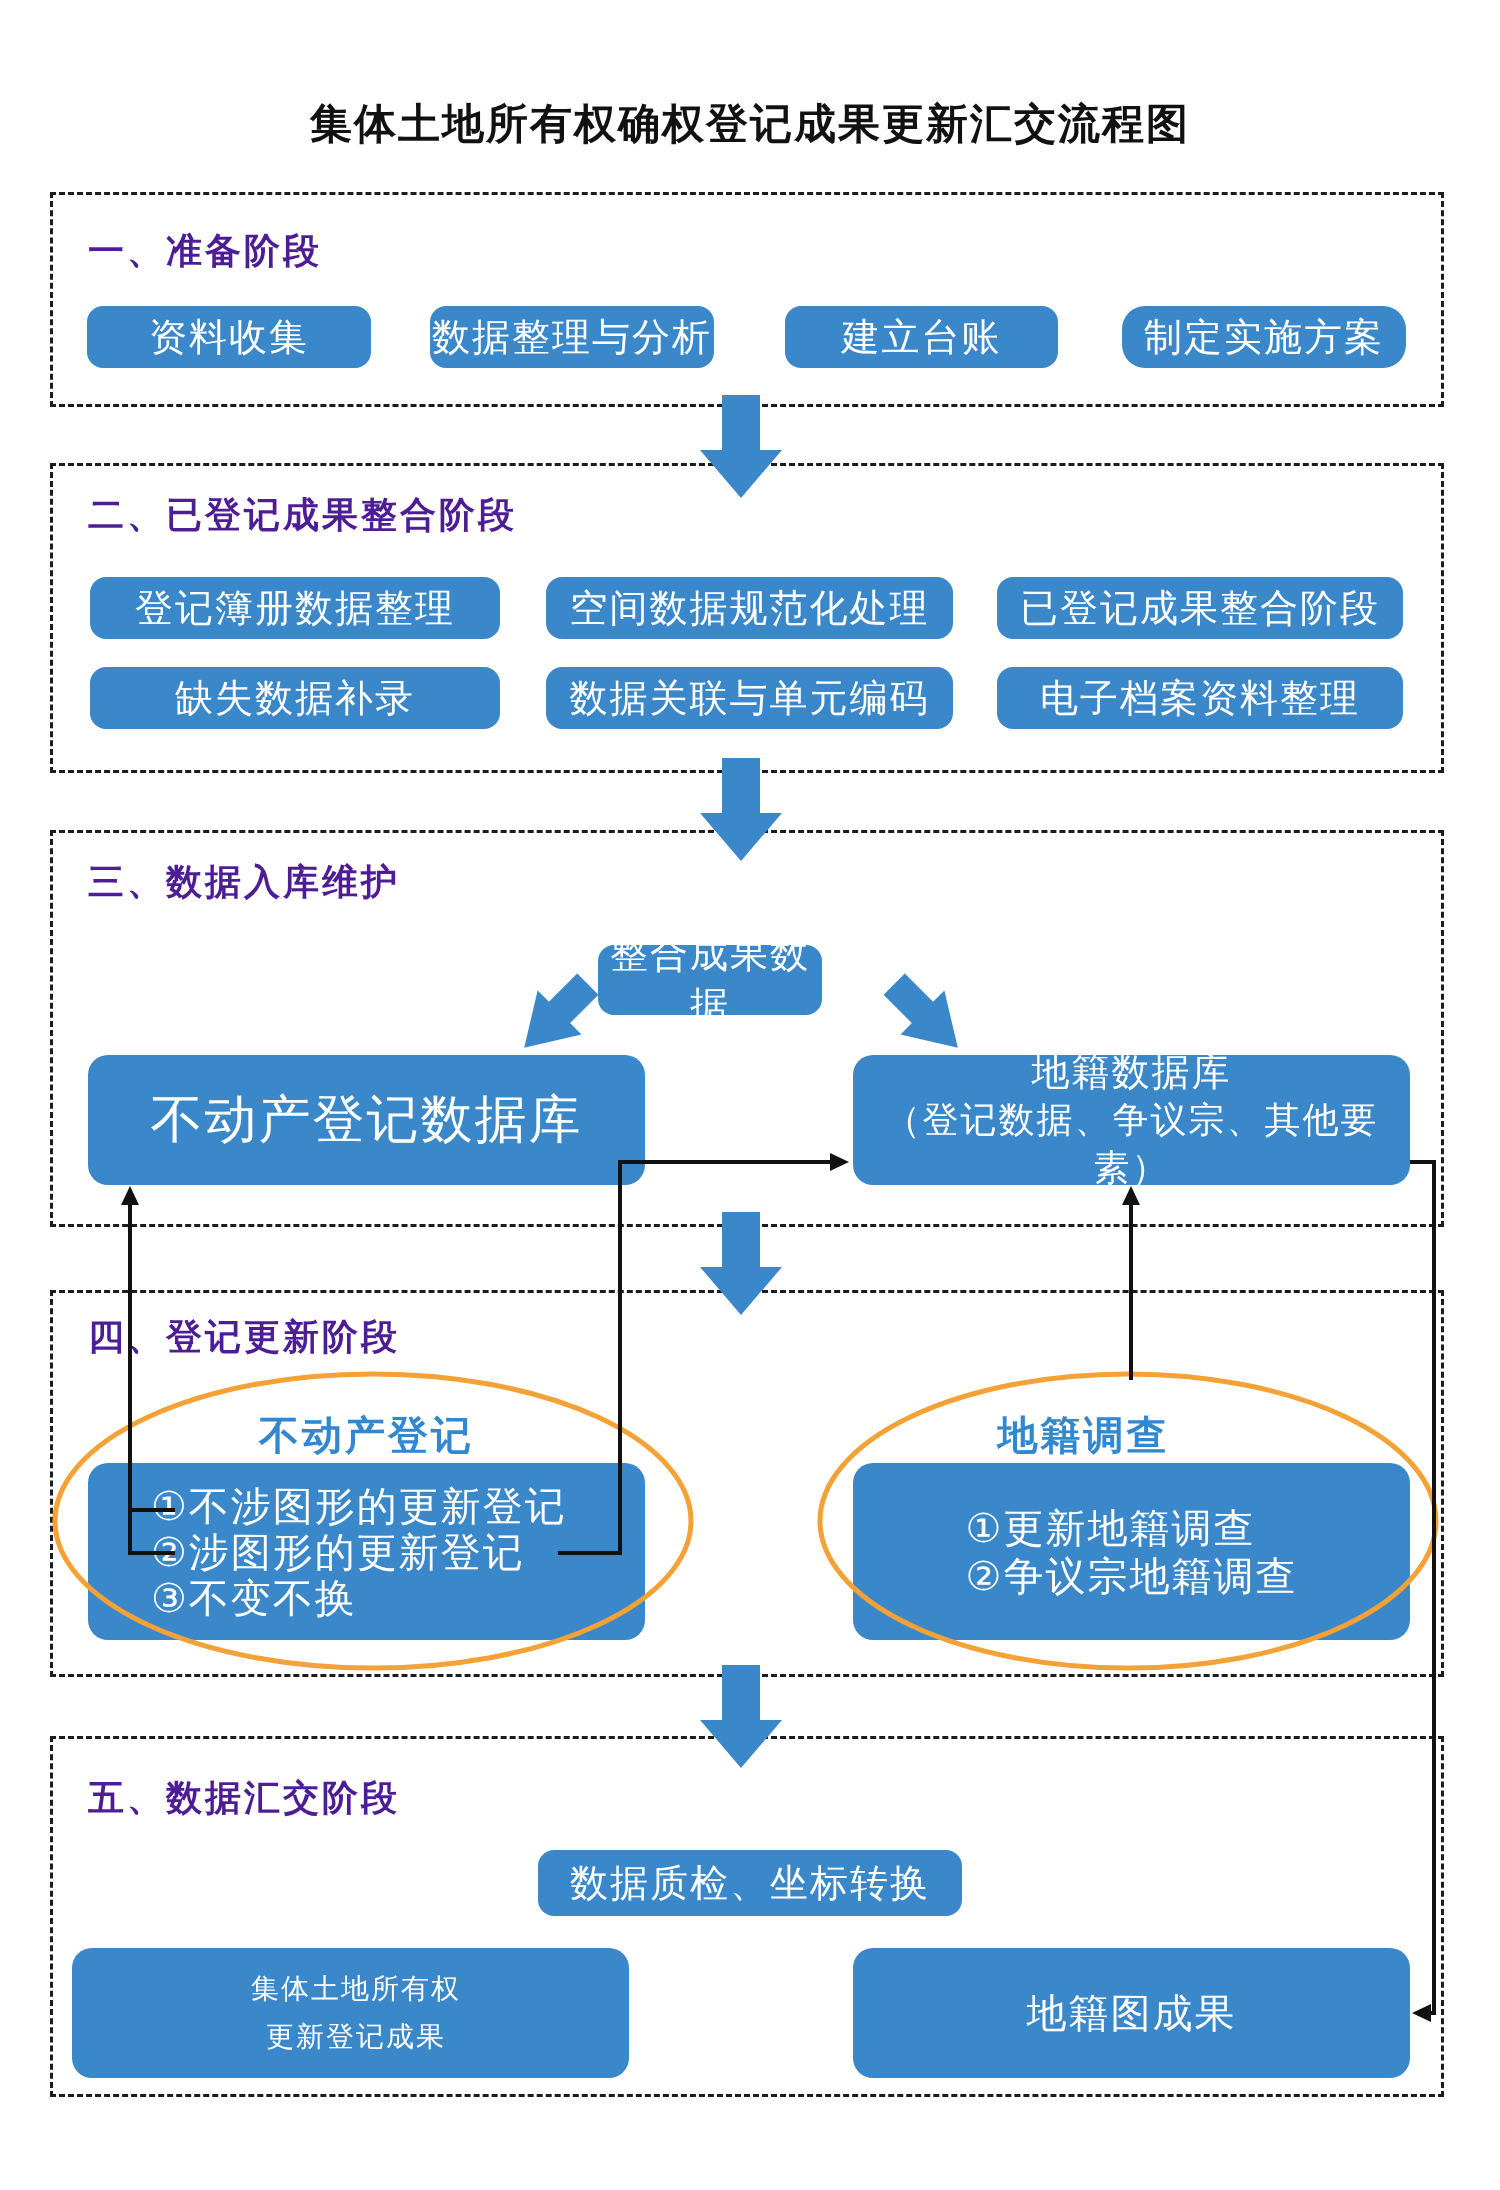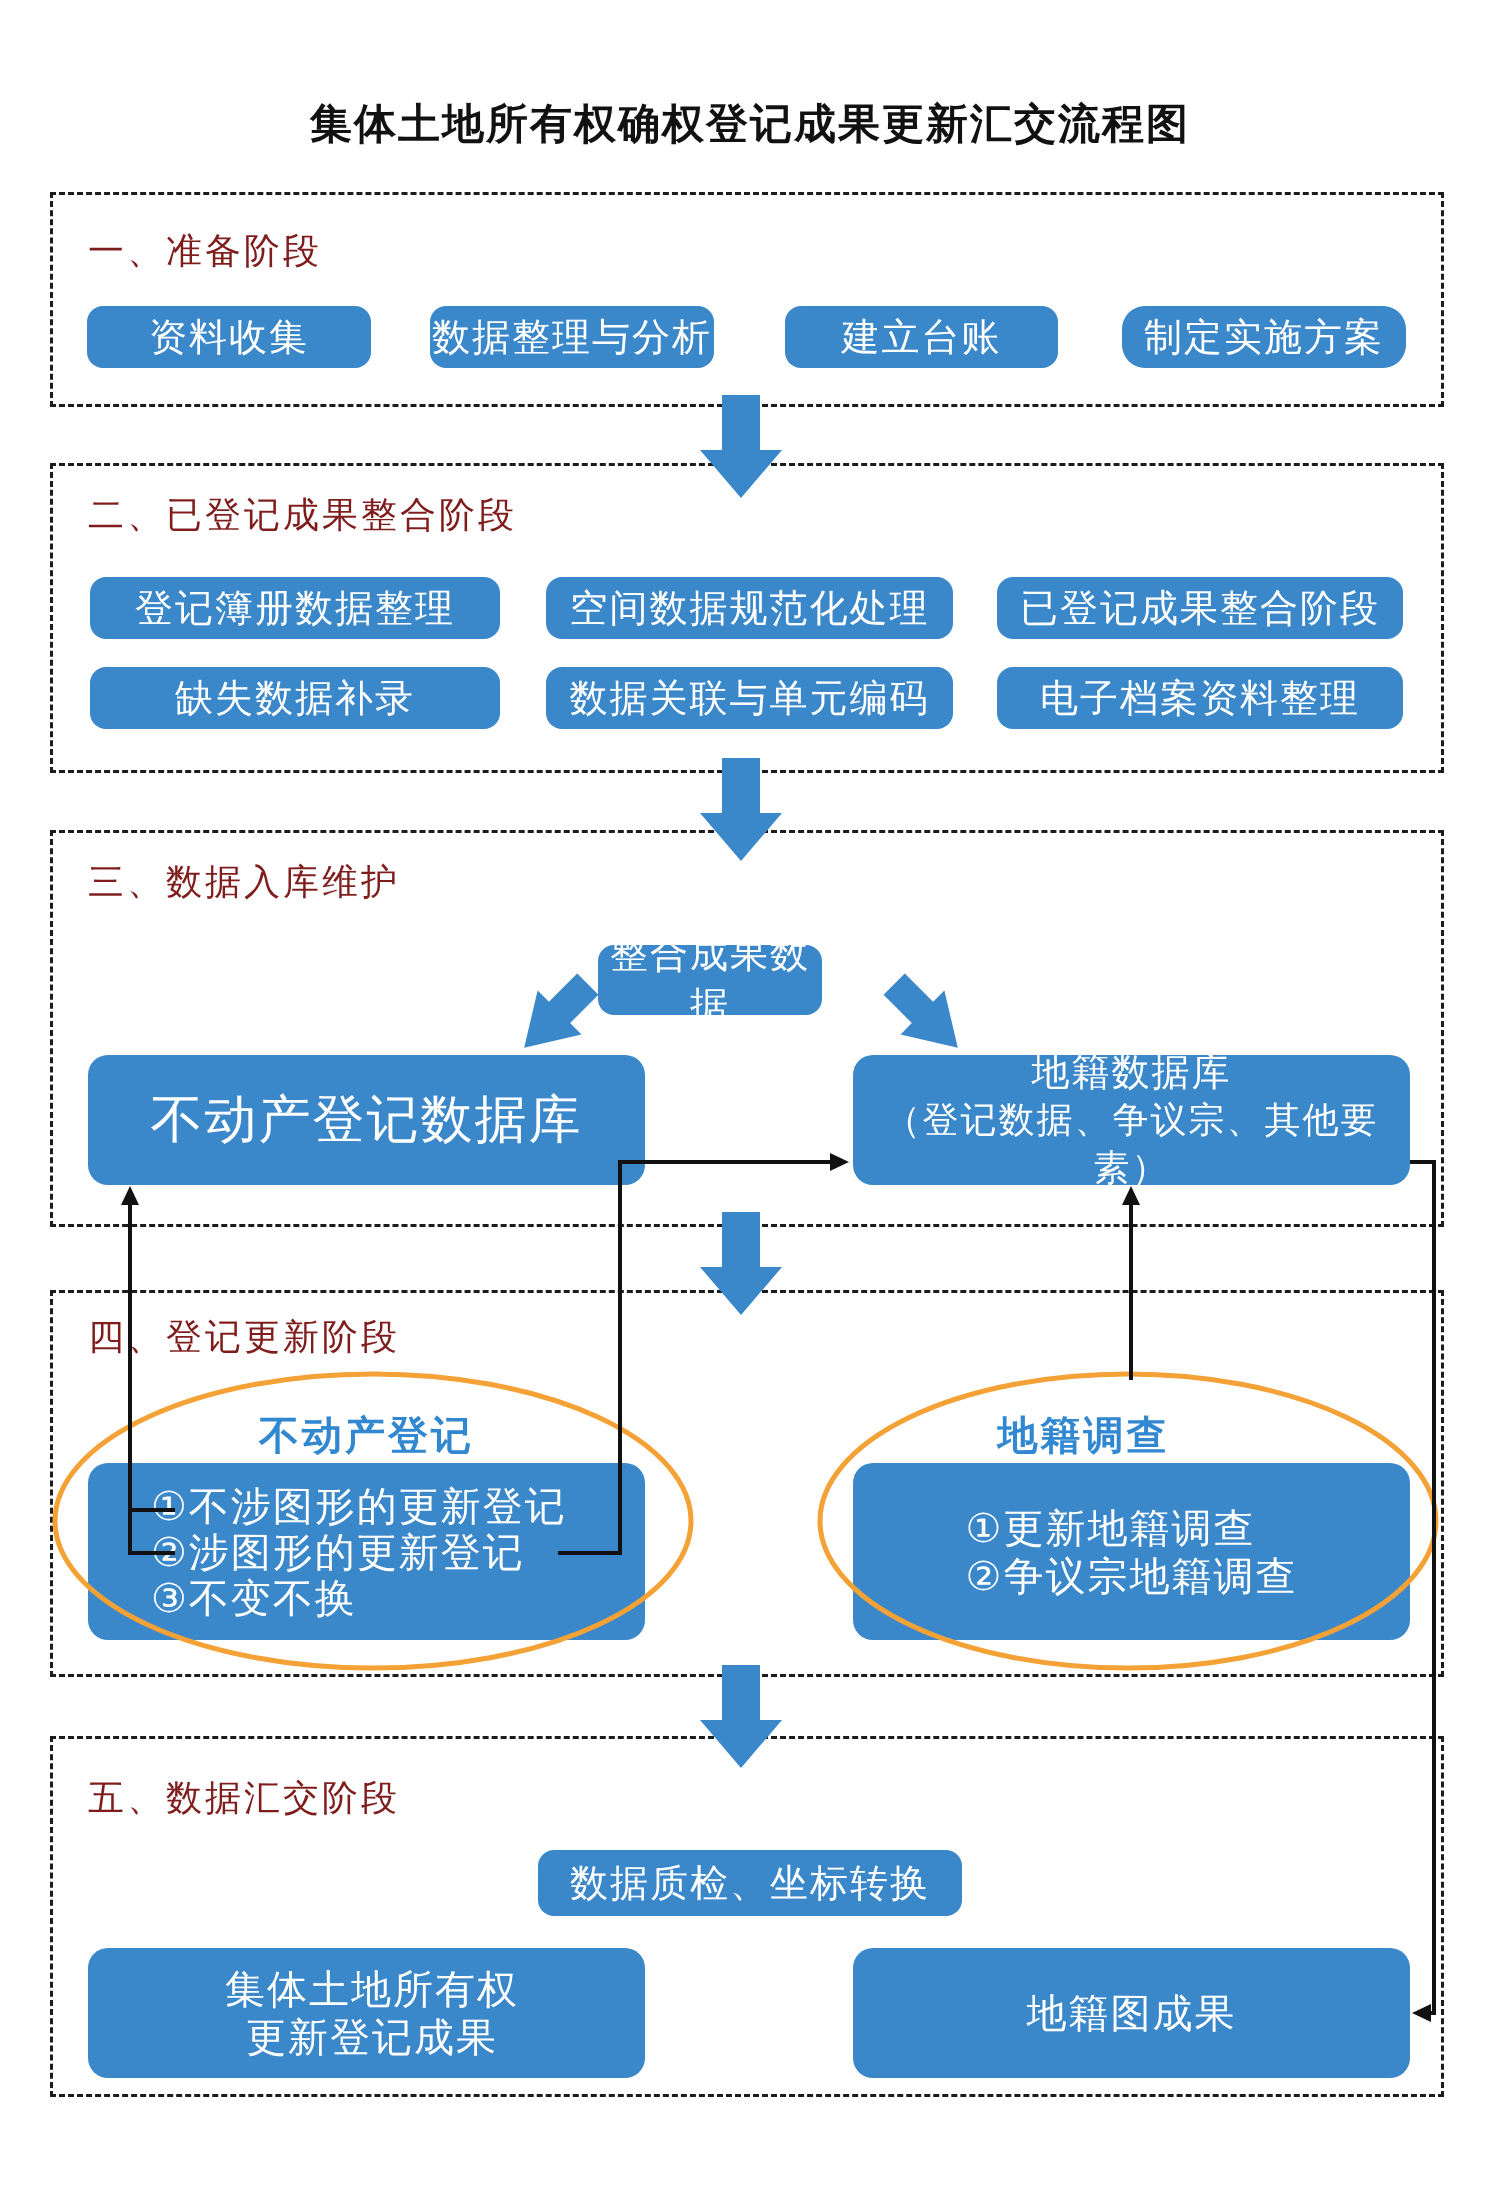--- a/index.html
+++ b/index.html
@@ -1,21 +1,21 @@
 <!DOCTYPE html>
 <html><head>
 <meta charset="utf-8">
 <style>
   html,body{margin:0;padding:0;background:#ffffff;}
   body{font-family:"Liberation Sans","DejaVu Sans",sans-serif;}
   #canvas{position:relative;width:1500px;height:2190px;background:#fff;overflow:hidden;}
   .title{position:absolute;left:0;top:96px;width:1500px;text-align:center;
          font-size:42px;font-weight:bold;color:#111;letter-spacing:2px;}
   .stage{position:absolute;border:3px dashed #1c1c1c;box-sizing:border-box;}
-  .hdr{position:absolute;font-size:36px;font-weight:normal;color:#7f1d1d;letter-spacing:3px;}
+  .hdr{position:absolute;font-size:36px;font-weight:bold;color:#4c1d95;letter-spacing:3px;}
   .box{position:absolute;background:#3a87ca;border-radius:16px;color:#ffffff;
        display:flex;align-items:center;justify-content:center;text-align:center;
        font-size:38px;letter-spacing:2px;box-sizing:border-box;}
   .box.big{border-radius:20px;}
   .sub{font-size:36px;}
   .lbl{position:absolute;font-size:40px;font-weight:bold;color:#3187d0;
        text-align:center;letter-spacing:3px;}
   .items{display:block;text-align:left;padding-left:63px;padding-top:20px;line-height:46px;font-size:40px;}
   .items2{display:flex;flex-direction:column;justify-content:center;align-items:center;line-height:48px;font-size:40px;}
   .items2 .inner{text-align:left;}
@@ -66,21 +66,21 @@
   <div class="box big items2" style="left:853px;top:1463px;width:557px;height:177px;">
     <div class="inner">
       <div>①更新地籍调查</div>
       <div>②争议宗地籍调查</div>
     </div>
   </div>
 
   <div class="stage" style="left:50px;top:1736px;width:1394px;height:361px;"></div>
   <div class="hdr" style="left:88px;top:1774px;">五、数据汇交阶段</div>
   <div class="box" style="left:538px;top:1850px;width:424px;height:66px;">数据质检、坐标转换</div>
-  <div class="box big twoline" style="left:88px;top:1948px;width:557px;height:130px;font-size:40px;padding-left:11px;">
+  <div class="box big twoline" style="left:72px;top:1948px;width:557px;height:130px;font-size:28px;padding-left:11px;">
     <div>集体土地所有权</div>
     <div>更新登记成果</div>
   </div>
   <div class="box big" style="left:853px;top:1948px;width:557px;height:130px;font-size:40px;">地籍图成果</div>
 
   <svg class="overlay" width="1500" height="2190" viewBox="0 0 1500 2190">
 
     <polygon fill="#3a87ca" points="722,395 760,395 760,450 782,450 741,498 700,450 722,450"></polygon>
     <polygon fill="#3a87ca" points="722,758 760,758 760,813 782,813 741,861 700,813 722,813"></polygon>
     <polygon fill="#3a87ca" points="722,1212 760,1212 760,1267 782,1267 741,1315 700,1267 722,1267"></polygon>

